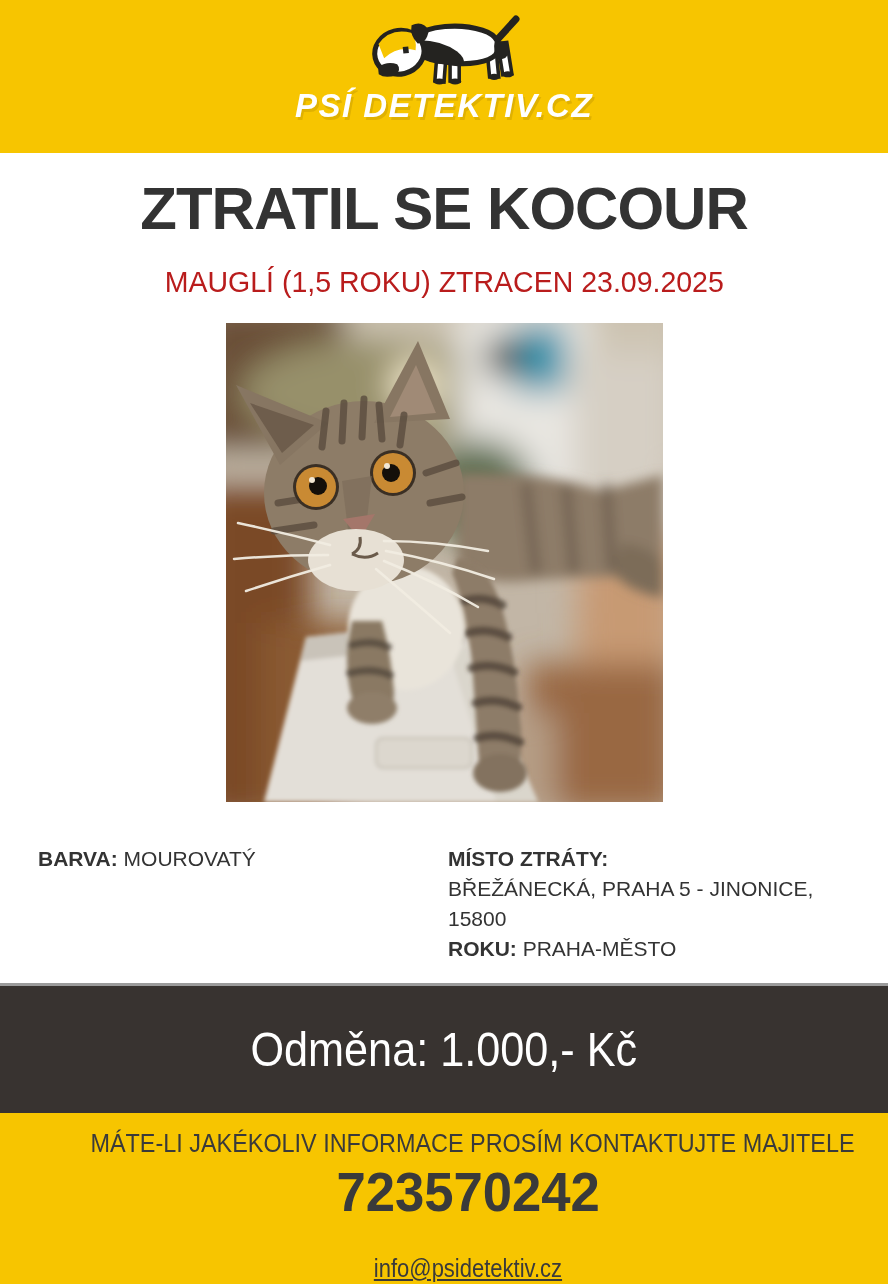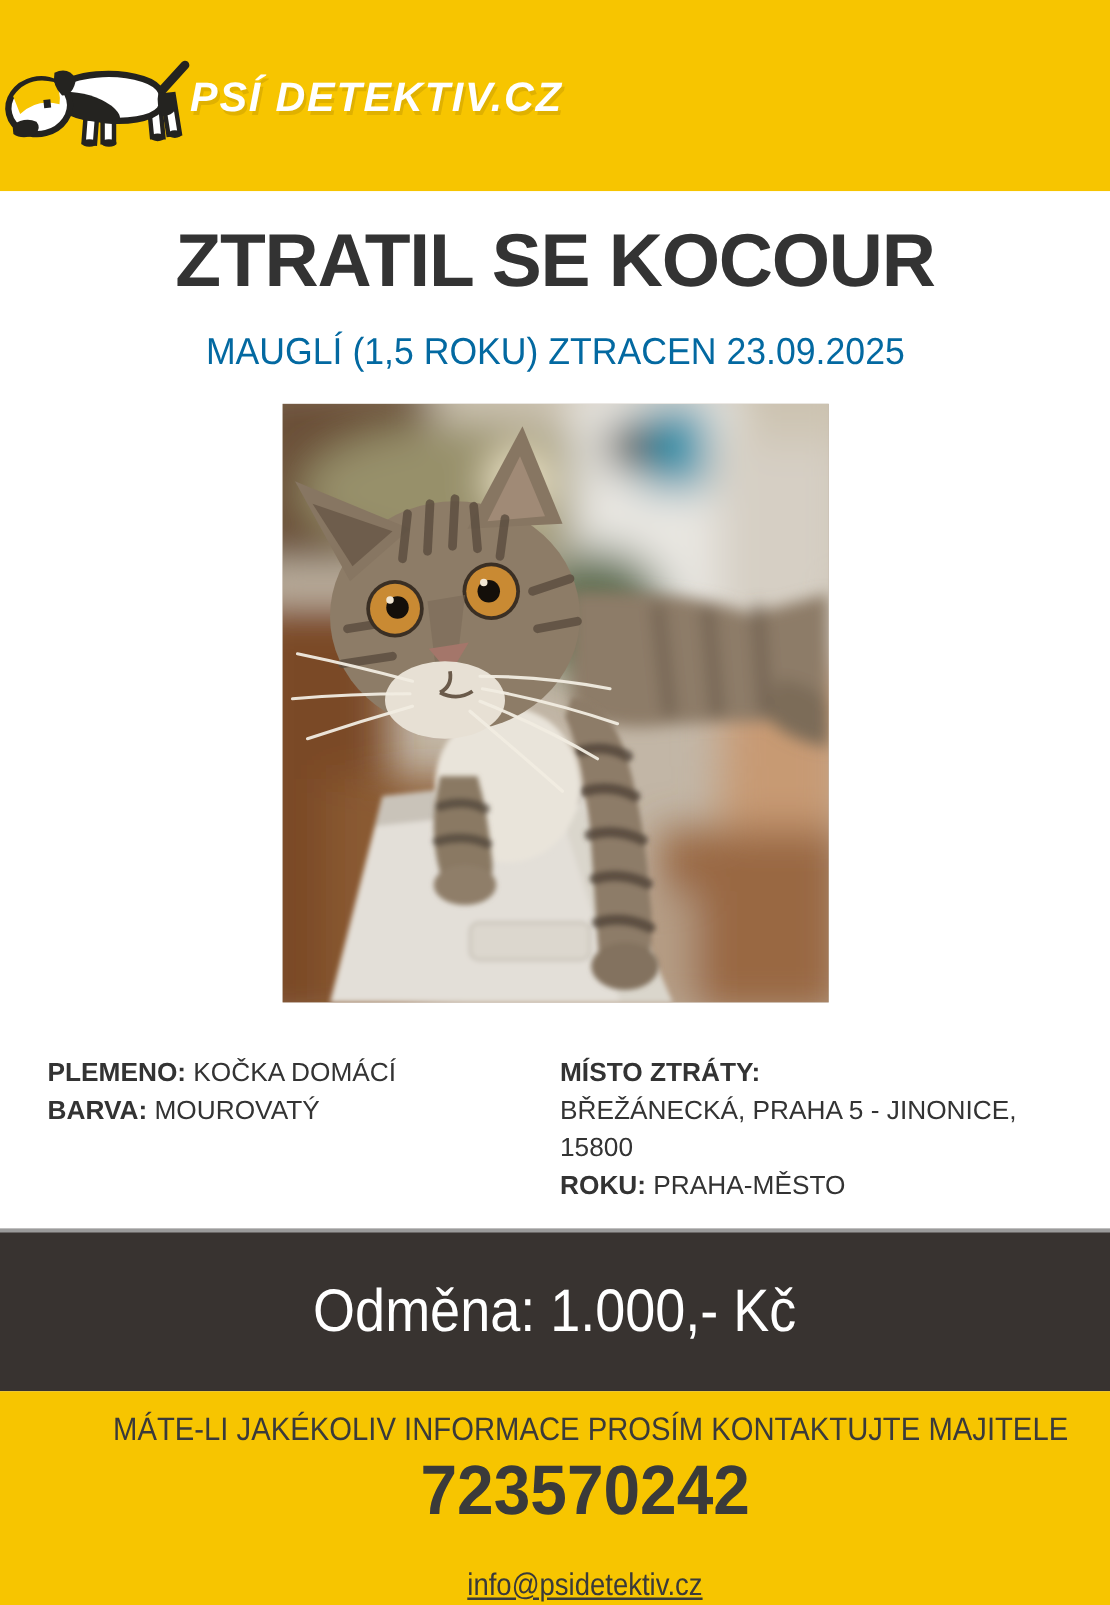--- a/index.html
+++ b/index.html
@@ -1,31 +1,31 @@
 <!DOCTYPE html>
 <html><head>
 <meta charset="utf-8">
 <style>
   html,body{margin:0;padding:0;background:#ffffff;}
   .page{
     position:relative;width:888px;height:1284px;overflow:hidden;
     font-family:"Liberation Sans",sans-serif;background:#ffffff;
   }
   
-  .header{height:153px;background:#F7C500;display:flex;align-items:center;}
+  .header{height:153px;background:#F7C500;display:flex;flex-direction:column;align-items:center;}
   .logo-dog{margin-top:11px;width:152px;height:76px;flex:none;}
   .logo-text{
     color:#ffffff;font-weight:bold;font-style:italic;font-size:33px;letter-spacing:1.5px;
     line-height:34px;margin-top:2px;white-space:nowrap;
     text-shadow:2px 3px 0 rgba(180,140,0,0.35);
   }
   
   .main{height:830px;background:#ffffff;text-align:center;overflow:hidden;}
   .title{margin-top:23px;font-size:60px;line-height:66px;font-weight:bold;color:#333333;letter-spacing:-1px;}
-  .subtitle{margin-top:22px;font-size:30px;line-height:36px;color:#0369a1;}
+  .subtitle{margin-top:22px;font-size:30px;line-height:36px;color:#b91c1c;}
   .subtitle .cond{display:inline-block;transform:scaleX(0.95);transform-origin:center;white-space:nowrap;}
   .photo{margin:23px auto 0;width:437px;height:479px;position:relative;overflow:hidden;background:#b9ab9c;}
   .photo svg{display:block;width:437px;height:479px;}
   .details{
     display:flex;text-align:left;margin-top:42px;padding:0 38px;
     font-size:21px;line-height:30px;color:#333333;
   }
   .details .col-left{width:410px;flex:none;}
   .details .col-right{flex:1;}
   .lbl{font-weight:bold;}
@@ -218,21 +218,20 @@
               <path d="M158 238 Q208 258 252 284"></path>
               <path d="M150 246 Q190 280 224 310"></path>
             </g>
           </g>
         </g>
       </svg>
     </div>
 
     <div class="details">
       <div class="col-left">
-        <div><span class="lbl">PLEMENO:</span> <span>KOČKA DOMÁCÍ</span></div>
         <div><span class="lbl">BARVA:</span> <span>MOUROVATÝ</span></div>
       </div>
       <div class="col-right">
         <div class="lbl">MÍSTO ZTRÁTY:</div>
         <div>BŘEŽÁNECKÁ, PRAHA 5 - JINONICE, 15800</div>
         <div><span class="lbl">ROKU:</span> <span>PRAHA-MĚSTO</span></div>
       </div>
     </div>
   </div>
 

